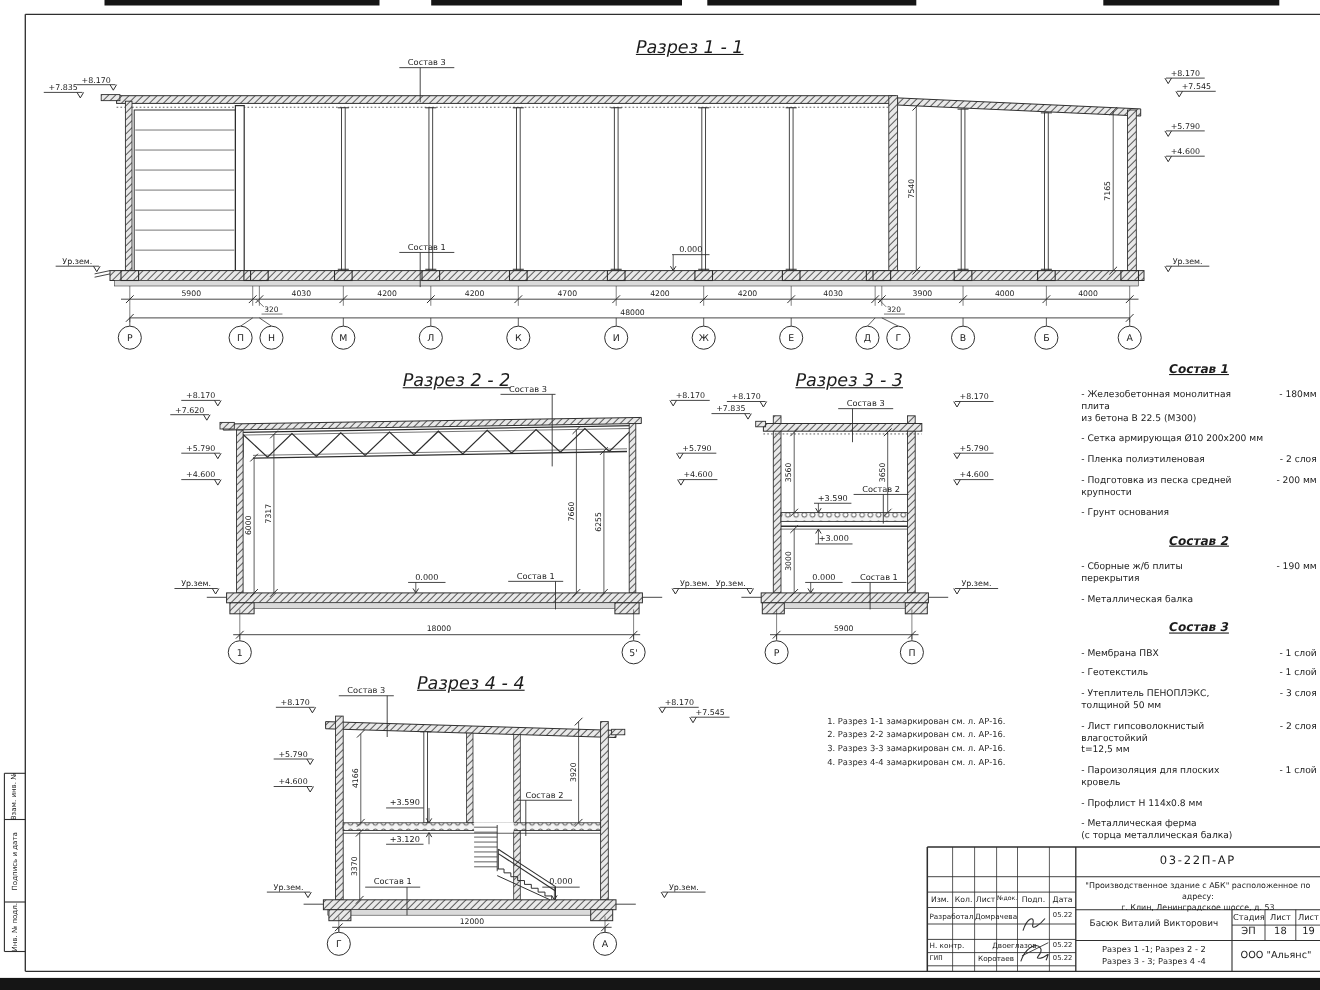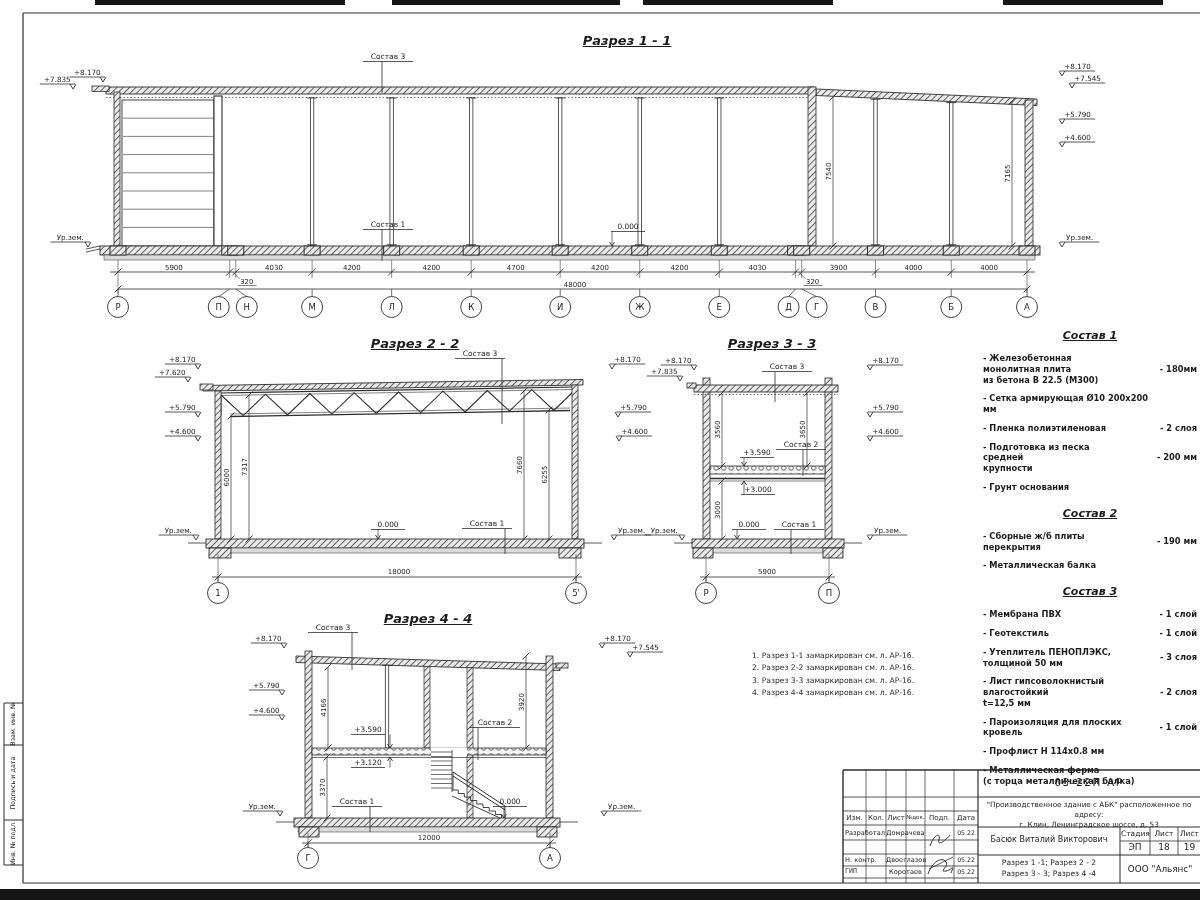--- a/index.html
+++ b/index.html
@@ -1,25 +1,25 @@
 <!DOCTYPE html>
 <html><head>
 <meta charset="utf-8">
 <style>
   html,body{margin:0;padding:0;background:#ffffff;}
   .sheet{position:relative;width:1200px;height:900px;background:#fff;overflow:hidden;
          font-family:"DejaVu Sans",sans-serif;color:#1c1c1c;}
-  .sec-title{position:absolute;transform:translateX(-50%);font-size:13px;font-weight:bold;
+  .sec-title{position:absolute;transform:translateX(-50%);font-size:16px;font-weight:normal;
              font-style:italic;text-decoration:underline;white-space:nowrap;}
   .comp-panel{position:absolute;left:983px;top:329px;width:214px;}
   .comp-title{font-size:11px;font-weight:bold;font-style:italic;text-decoration:underline;
               text-align:center;margin:14px 0 11px 0;}
   .comp-title:first-child{margin-top:0;}
-  .comp-item{display:flex;justify-content:space-between;align-items:center;gap:22px;
-             margin-bottom:8px;font-size:8.3px;line-height:1.3;font-weight:bold;}
+  .comp-item{display:flex;justify-content:space-between;align-items:flex-start;gap:22px;
+             margin-bottom:8px;font-size:8.3px;line-height:1.3;}
   .comp-item .tx{white-space:pre-line;}
   .comp-item .am{white-space:nowrap;margin-left:12px;}
   .notes{position:absolute;left:752px;top:650px;font-size:7.6px;line-height:12.3px;color:#2a2a2a;}
   .tb{position:absolute;text-align:center;white-space:nowrap;}
   .pre{white-space:pre-line;}
   .mcell{position:absolute;left:3px;width:20px;display:flex;align-items:center;justify-content:center;}
   .mcell span{transform:rotate(-90deg);white-space:nowrap;font-size:6.4px;color:#222;}
   .edgebar{position:absolute;background:#151515;}
 </style>
 </head>
@@ -635,21 +635,21 @@
       <div class="tb" style="left: 843px; top: 814px; width: 23px; font-size: 7px;">Изм.</div>
       <div class="tb" style="left: 866px; top: 814px; width: 20px; font-size: 7px;">Кол.</div>
       <div class="tb" style="left: 886px; top: 814px; width: 20px; font-size: 7px;">Лист</div>
       <div class="tb" style="left: 906px; top: 814px; width: 19px; font-size: 5.6px;">№док.</div>
       <div class="tb" style="left: 925px; top: 814px; width: 29px; font-size: 7px;">Подп.</div>
       <div class="tb" style="left: 954px; top: 814px; width: 24px; font-size: 7px;">Дата</div>
       <div class="tb" style="left: 845px; top: 829px; width: 42px; font-size: 6.6px; text-align: left;">Разработал</div>
       <div class="tb" style="left: 886px; top: 829px; width: 39px; font-size: 6.6px; text-align: center;">Домрачева</div>
       <div class="tb" style="left: 955px; top: 829px; width: 22px; font-size: 6.2px; text-align: center;">05.22</div>
       <div class="tb" style="left: 845px; top: 856px; width: 42px; font-size: 6.6px; text-align: left;">Н. контр.</div>
-      <div class="tb" style="left: 886px; top: 856px; width: 39px; font-size: 6.6px; text-align: center;">Двоеглазов</div>
+      <div class="tb" style="left: 886px; top: 856px; width: 39px; font-size: 6.6px; text-align: center; padding-left: 16px;">Двоеглазов</div>
       <div class="tb" style="left: 955px; top: 856px; width: 22px; font-size: 6.2px; text-align: center;">05.22</div>
       <div class="tb" style="left: 845px; top: 868px; width: 42px; font-size: 6.6px; text-align: left; font-family: Liberation Mono, monospace;">ГИП</div>
       <div class="tb" style="left: 886px; top: 868px; width: 39px; font-size: 6.6px; text-align: center;">Коротаев</div>
       <div class="tb" style="left: 955px; top: 868px; width: 22px; font-size: 6.2px; text-align: center;">05.22</div>
     </div>
 
   <div class="mcell" style="top:703px;height:42px">
     <span>Взам. инв. №</span>
     </div>
   <div class="mcell" style="top:745px;height:75px">

